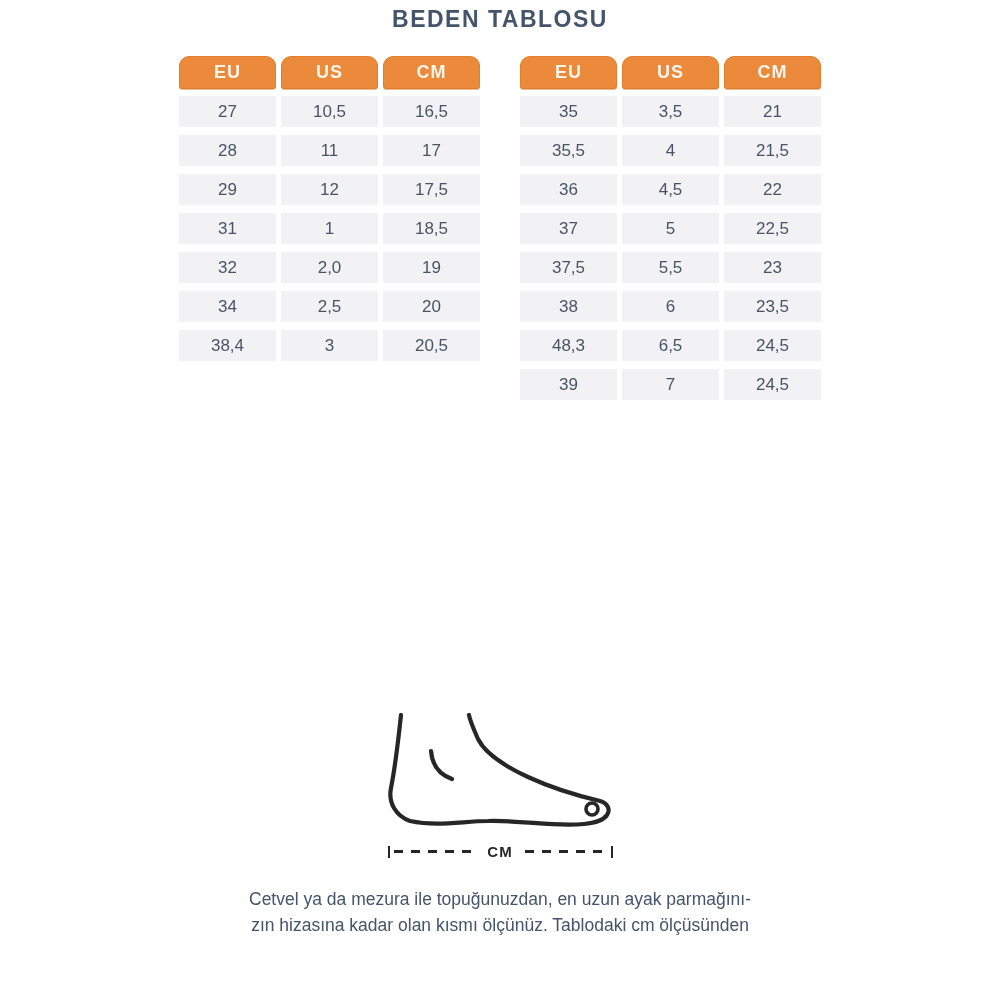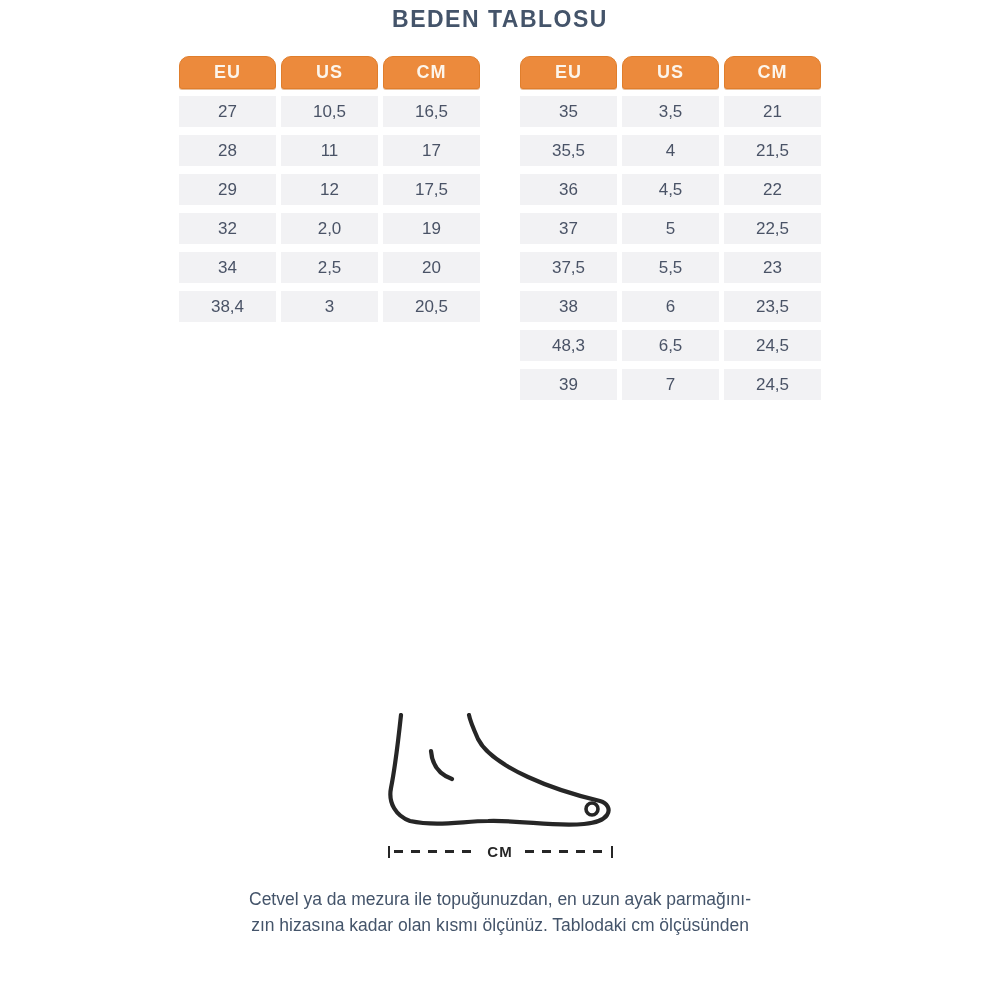--- a/index.html
+++ b/index.html
@@ -114,20 +114,25 @@
       </div>
       <div class="trow">
         <div class="td">28</div>
         <div class="td">11</div>
         <div class="td">17</div>
       </div>
       <div class="trow">
         <div class="td">29</div>
         <div class="td">12</div>
         <div class="td">17,5</div>
+      </div>
+      <div class="trow">
+        <div class="td">31</div>
+        <div class="td">1</div>
+        <div class="td">18,5</div>
       </div>
       <div class="trow">
         <div class="td">32</div>
         <div class="td">2,0</div>
         <div class="td">19</div>
       </div>
       <div class="trow">
         <div class="td">34</div>
         <div class="td">2,5</div>
         <div class="td">20</div>

